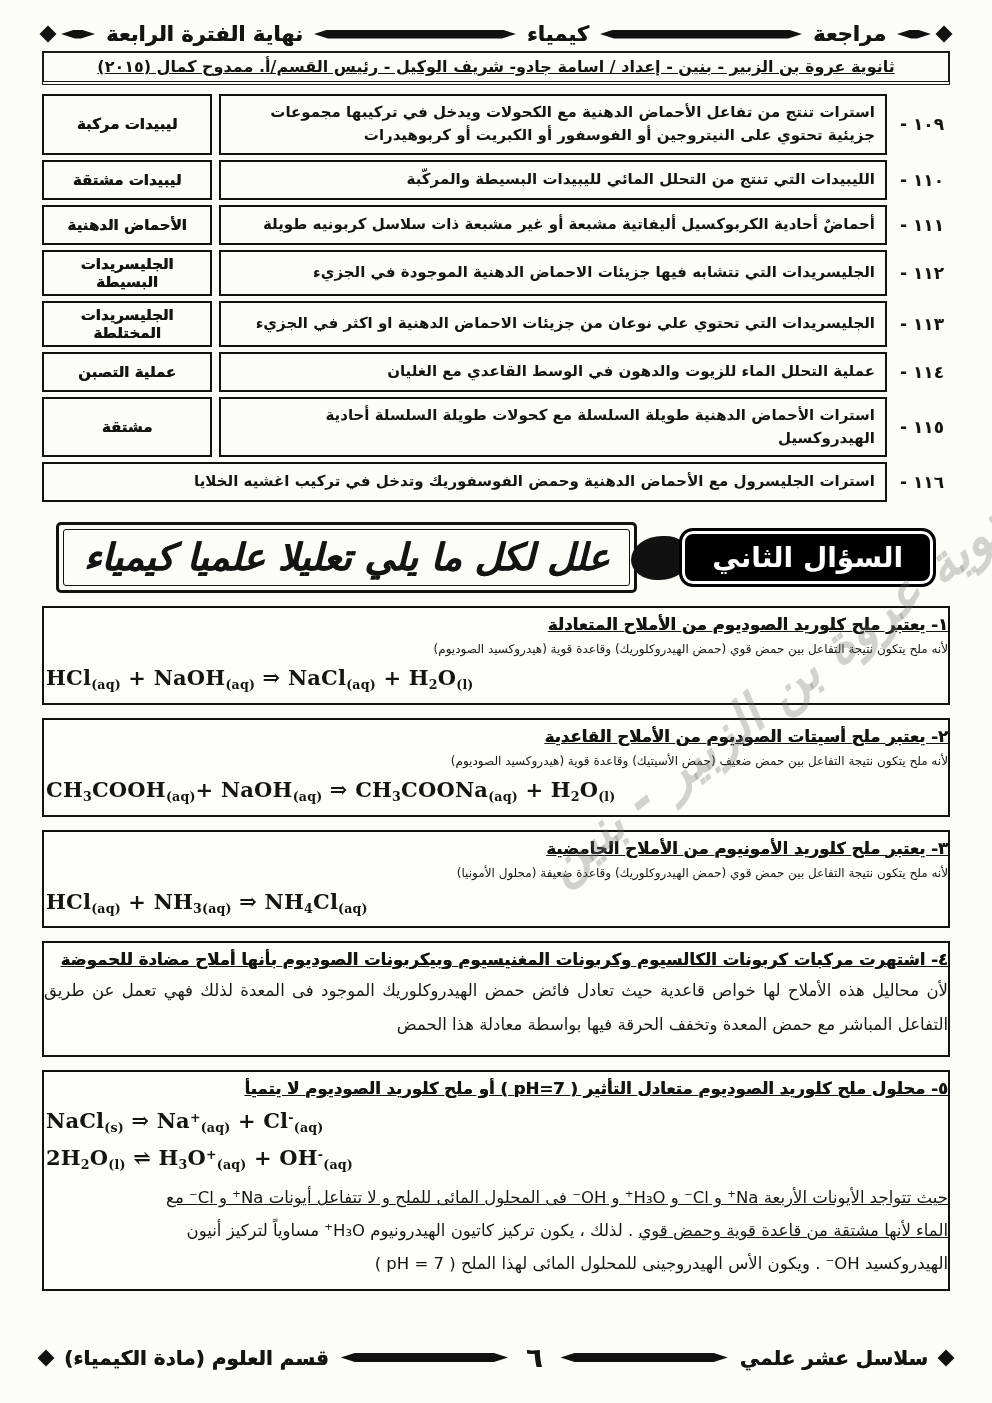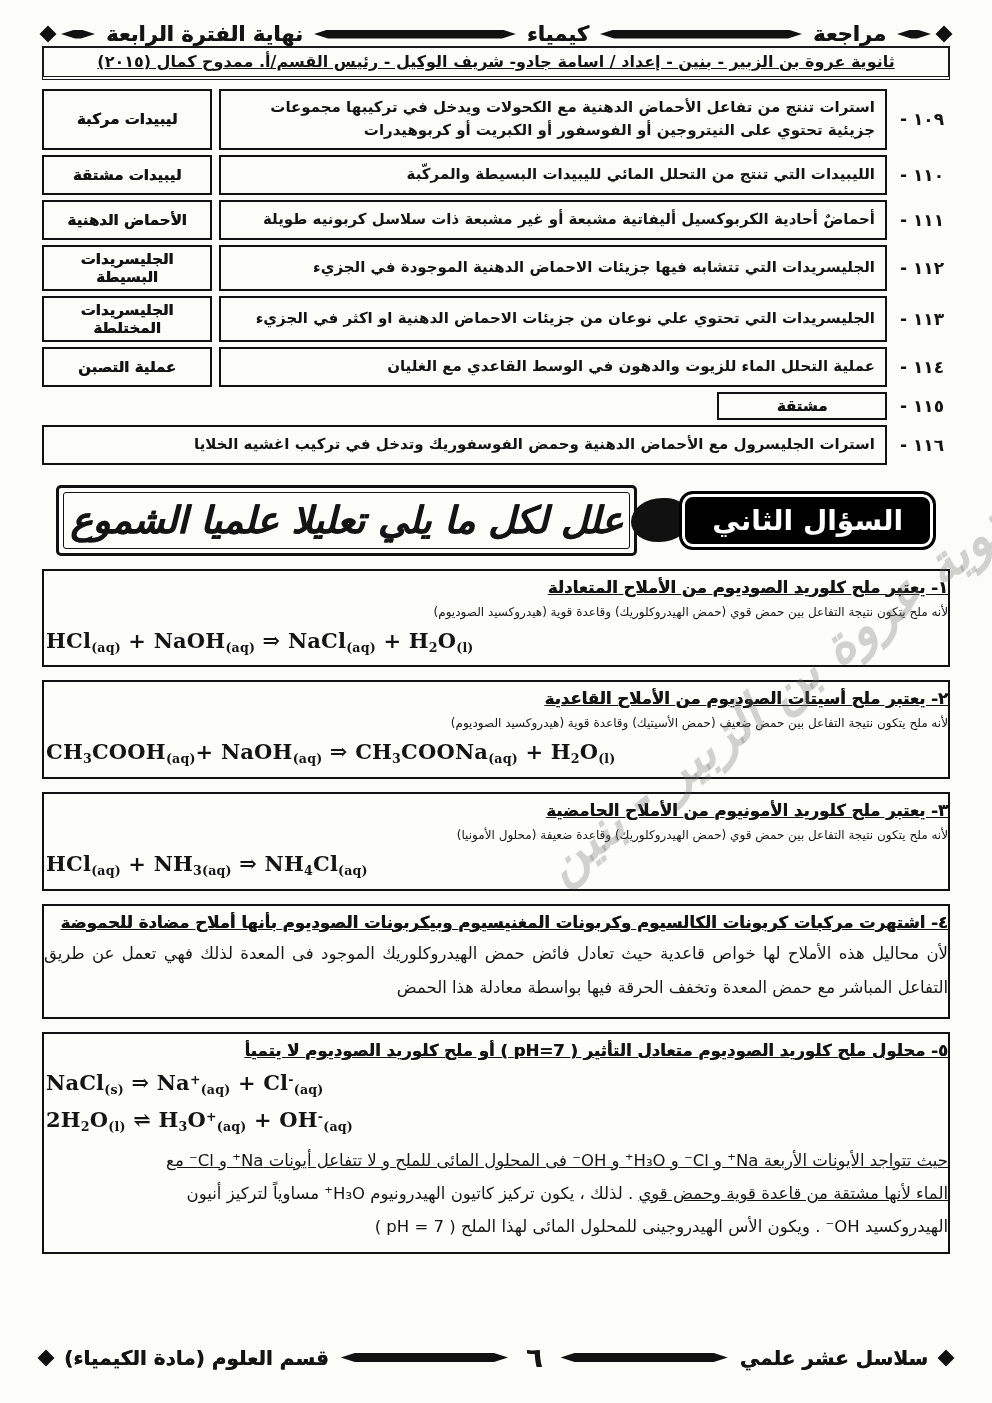--- a/index.html
+++ b/index.html
@@ -20,21 +20,21 @@
   .rulebar-row { display:flex; align-items:center; gap:7px; }
   .corner-mark { width:12px; height:12px; background:#111; transform:rotate(45deg); flex:0 0 auto; }
   .rule-bar {
     height:9px; background:#111; flex:1 1 auto;
     clip-path:polygon(0 50%,14px 0,calc(100% - 14px) 0,100% 50%,calc(100% - 14px) 100%,14px 100%);
   }
   .rule-bar.short { flex:0 0 34px; }
   .banner-label { font-weight:bold; font-size:21px; white-space:nowrap; padding:0 4px; text-shadow:0.4px 0 #111; }
   
   .school-bar {
-    border:2px solid #1a1a1a; border-bottom:4px double #1a1a1a;
+    margin-top:5px; border:2px solid #1a1a1a; border-bottom:4px double #1a1a1a;
     text-align:center; font-weight:bold; font-size:16px; padding:4px 6px 5px;
     text-decoration:underline;
   }
   
   .def-table { margin-top:9px; }
   .def-row { display:flex; align-items:stretch; column-gap:7px; margin-bottom:5px; }
   .def-num {
     flex:0 0 56px; align-self:center; text-align:center;
     font-weight:bold; font-size:17px; white-space:nowrap;
   }
@@ -142,35 +142,36 @@
     </div>
 
     <div class="def-row">
       <div class="def-num">١١٤ -</div>
       <div class="def-box">عملية التحلل الماء للزيوت والدهون في الوسط القاعدي مع الغليان</div>
       <div class="term-box">عملية التصبن</div>
     </div>
 
     <div class="def-row">
       <div class="def-num">١١٥ -</div>
+      <div class="def-box">استرات الأحماض الدهنية طويلة السلسلة مع كحولات طويلة السلسلة أحادية الهيدروكسيل</div>
       <div class="term-box">مشتقة</div>
     </div>
 
     <div class="def-row">
       <div class="def-num">١١٦ -</div>
       <div class="def-box">استرات الجليسرول مع الأحماض الدهنية وحمض الفوسفوريك وتدخل في تركيب اغشيه الخلايا</div>
     </div>
 
   </div>
 
   <div class="section-banner">
     <div class="q2-badge">السؤال الثاني</div>
     <div class="banner-blob"></div>
     <div class="instruction-box">
-      <div class="instruction-inner">علل لكل ما يلي تعليلا علميا الشموع</div>
+      <div class="instruction-inner">علل لكل ما يلي تعليلا علميا كيمياء</div>
     </div>
   </div>
 
   <div class="q-box">
     <div class="q-title">١-  يعتبر ملح كلوريد الصوديوم من الأملاح المتعادلة</div>
     <div class="q-body">لأنه ملح يتكون نتيجة التفاعل بين حمض قوي (حمض الهيدروكلوريك) وقاعدة قوية (هيدروكسيد الصوديوم)</div>
     <div class="equation"><span>HCl</span><span class="eq-sub">(aq)</span><span> + NaOH</span><span class="eq-sub">(aq)</span><span> ⇒ NaCl</span><span class="eq-sub">(aq)</span><span> + H</span><span class="eq-sub">2</span><span>O</span><span class="eq-sub">(l)</span></div>
   </div>
 
   <div class="q-box">

